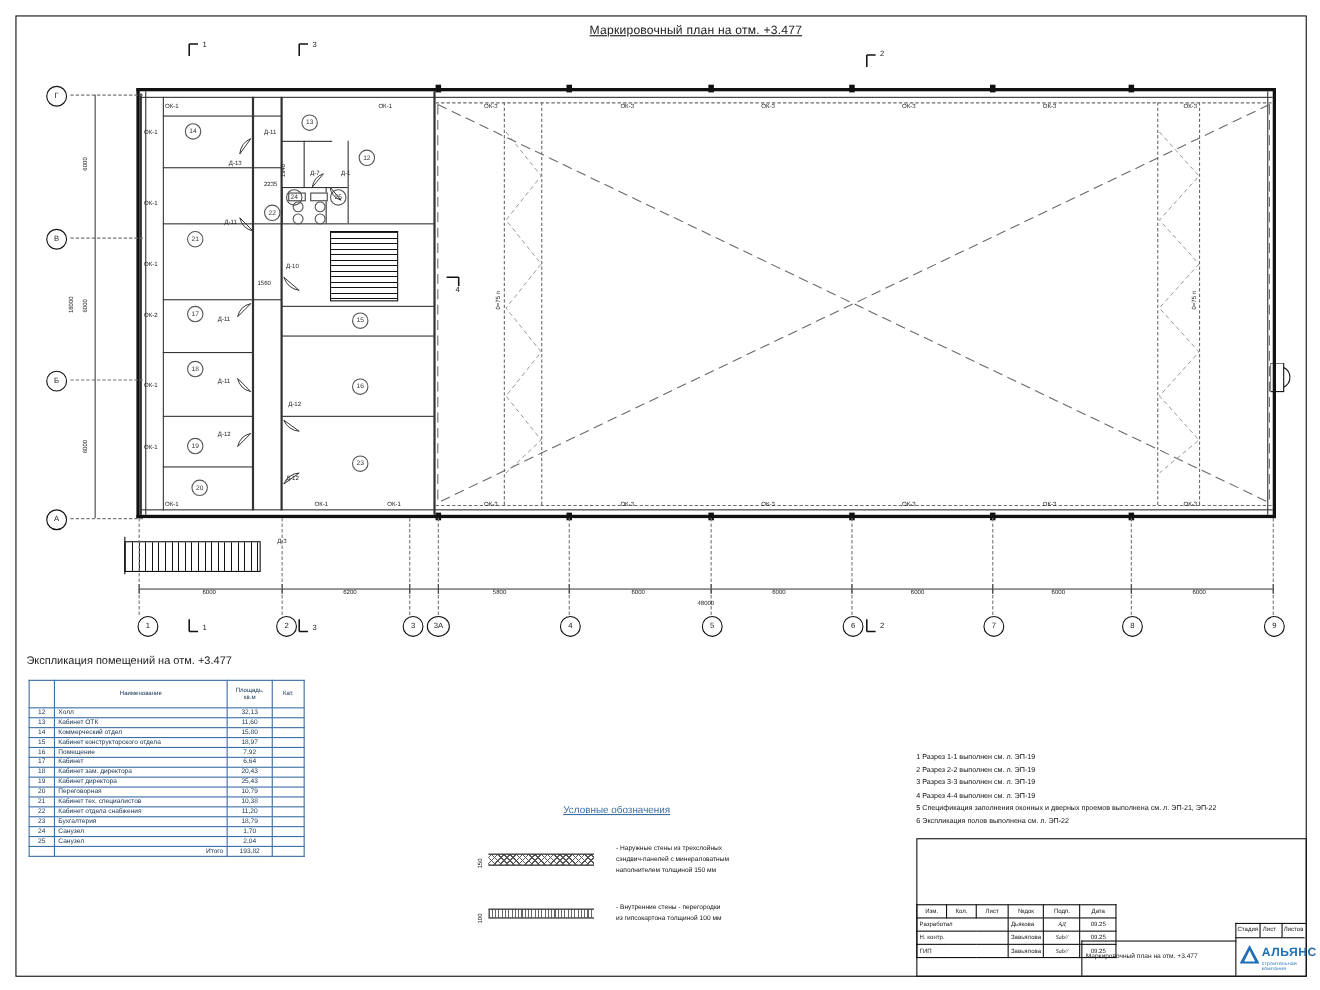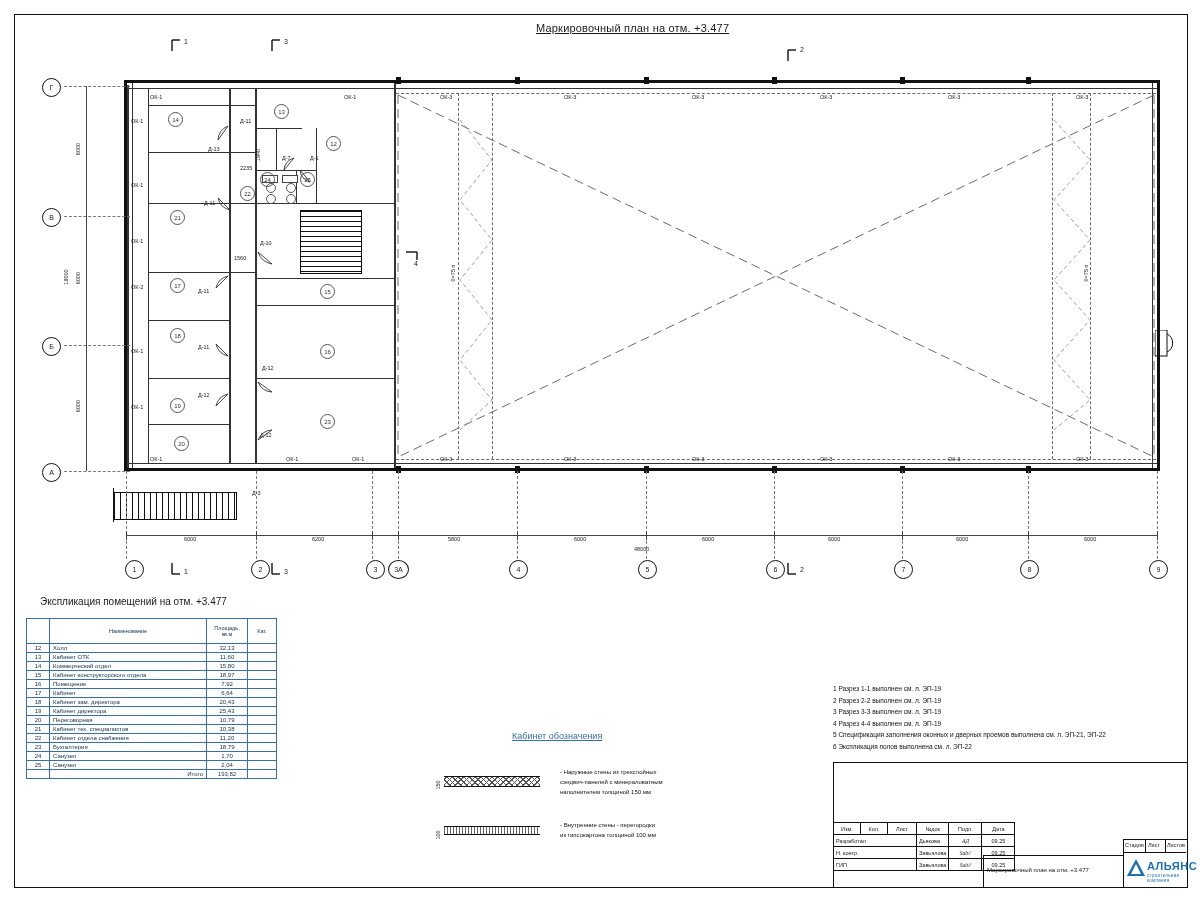--- a/index.html
+++ b/index.html
@@ -332,21 +332,21 @@
   <div class="circS" style="left:170px;top:278px;width:13px;height:13px;">17</div>
   <div class="circS" style="left:170px;top:328px;width:13px;height:13px;">18</div>
   <div class="circS" style="left:170px;top:398px;width:13px;height:13px;">19</div>
   <div class="circS" style="left:174px;top:436px;width:13px;height:13px;">20</div>
   <div class="circS" style="left:170px;top:210px;width:13px;height:13px;">21</div>
   <div class="circS" style="left:240px;top:186px;width:13px;height:13px;">22</div>
   <div class="circS" style="left:320px;top:414px;width:13px;height:13px;">23</div>
   <div class="circS" style="left:260px;top:172px;width:13px;height:13px;">24</div>
   <div class="circS" style="left:300px;top:172px;width:13px;height:13px;">25</div>
 
-  <div class="abs" style="left:40px;top:596px;font-size:10px;">Экспликация помещений на отм. +3.477</div>
+  <div class="abs" style="left:24px;top:596px;font-size:10px;">Экспликация помещений на отм. +3.477</div>
   <table class="exp">
     <tbody>
         <tr class="hdr">
       <td class="num"></td>
       <td class="nm">Наименование</td>
       <td class="ar">Площадь,<br>кв.м</td>
       <td class="kat">Кат.</td>
     </tr>
     <tr>
           <td class="num">12</td>
@@ -434,21 +434,21 @@
         </tr>
     <tr>
       <td class="num"></td>
       <td class="nm" style="text-align:right;">Итого</td>
       <td class="ar">193,82</td>
       <td class="kat"></td>
     </tr>
   </tbody>
     </table>
 
-  <div class="legend-title">Кабинет обозначения</div>
+  <div class="legend-title">Условные обозначения</div>
 
   <div>
     <div class="hatch1" style="left:444px;top:776px;width:96px;height:9px;"></div>
     <div class="abs" style="left:433px;top:770px;">
       <span class="lbl rot" style="left:0px;top:12px;">150</span>
     </div>
     <div class="abs tiny6" style="left:560px;top:767px;line-height:10px;color:#111;">
       - Наружные стены из трехслойных<br>сэндвич-панелей с минераловатным<br>наполнителем толщиной 150 мм
     </div>
   </div>

